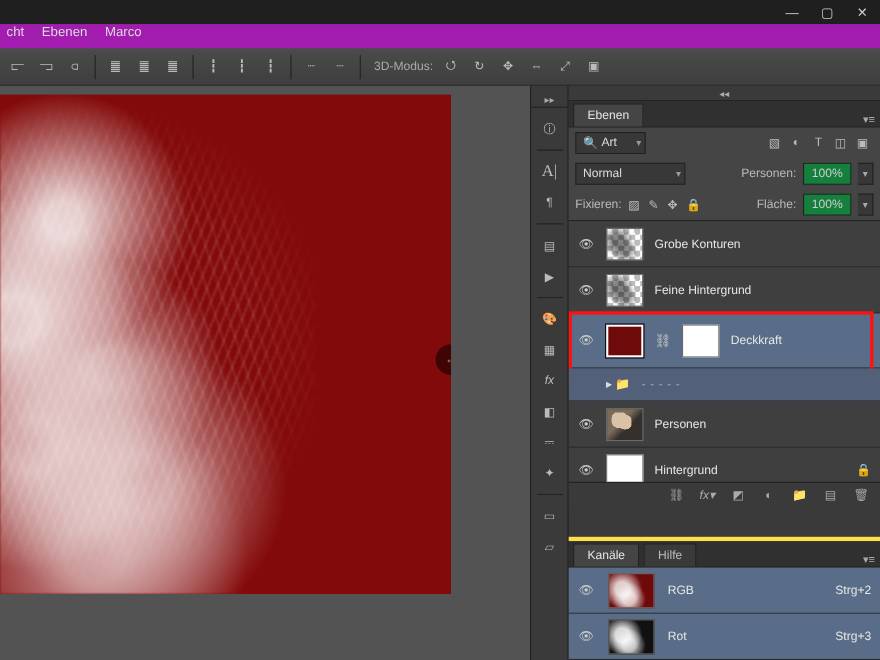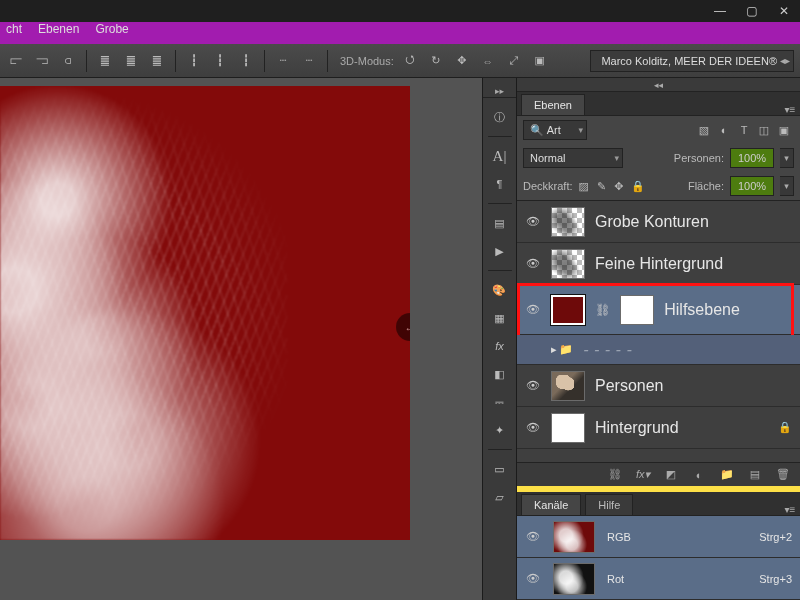--- a/index.html
+++ b/index.html
@@ -61,21 +61,21 @@
   .tab.active { background:#454545; color:#e5e5e5; }
   .panel-menu { margin-left:auto; width:20px; color:#aaa; text-align:center; font-size:10px; }
 
   .layer-controls { background:#454545; border-bottom:1px solid #222; }
   .lc-row { display:flex; align-items:center; padding:4px 6px; gap:6px; }
   .dd { height:20px; background:#383838; border:1px solid #222; display:flex; align-items:center; padding:0 14px 0 6px; position:relative; font-size:11px; color:#ddd; }
   .dd .chev { position:absolute; right:3px; font-size:9px; color:#999; }
   .filter-row .icons { display:flex; gap:0; margin-left: auto;}
   .filter-row .icons .fi { width:20px; height:20px; display:flex; align-items:center; justify-content:center; color:#bbb; }
   .lbl { color:#bbb; }
-  .pct { width:44px; height:20px; background:#4d7c0f; border:1px solid #222; display:flex; align-items:center; justify-content:center; font-size:11px; }
+  .pct { width:44px; height:20px; background:#15803d; border:1px solid #222; display:flex; align-items:center; justify-content:center; font-size:11px; }
   .chevbtn { width:14px; height:20px; background:#383838; border:1px solid #222; border-left:none; display:flex; align-items:center; justify-content:center; font-size:9px; color:#aaa;}
 
   .lock-row .icons { display:flex; gap:8px; color:#bbb; }
 
   .layer-list { flex:1; overflow:hidden; background:#3f3f3f; }
   .layer { display:flex; align-items:center; height:42px; border-bottom:1px solid #2c2c2c; padding:0 8px; gap:10px; position:relative; }
   .layer.sel { background:#5a6d88; }
   .layer.group { height:30px; }
   .eye { width:16px; color:#ccc; text-align:center; }
   .thumb { width:34px; height:30px; border:1px solid #6b6b6b; background:#fff; position:relative; }
@@ -86,31 +86,31 @@
        radial-gradient(circle at 30% 40%, rgba(120,120,120,0.9) 0 18%, transparent 50%),
        radial-gradient(circle at 50% 70%, rgba(120,120,120,0.8) 0 16%, transparent 46%);
      mix-blend-mode: multiply;
   }
   .thumb.maroon { background:#6e0a0a; border:2px solid #fff; outline:1px solid #111; }
   .thumb.photo { background: linear-gradient(135deg,#7a6a5a 0 40%,#35302b 60% 100%); position:relative; }
   .thumb.photo::after{ content:""; position:absolute; left:4px; top:3px; width:18px; height:22px; background: radial-gradient(circle at 40% 30%, #d9c2a8 0 40%, transparent 42%), radial-gradient(circle at 68% 40%, #d9c2a8 0 36%, transparent 38%); }
   .thumb.white { background:#fff; }
   .mask { width:34px; height:30px; border:1px solid #6b6b6b; background:#fff; }
   .link { color:#ccc; font-size:12px; }
-  .layer-name { color:#e6e6e6; font-size:16px; }
+  .layer-name { color:#e6e6e6; font-size:11px; }
   .layer-name.italic { }
   .lock-ind { margin-left:auto; color:#ccc; }
 
   .hl-box { position:absolute; left:0; right:6px; top:-2px; height:68px; border:3px solid #f11; pointer-events:none; }
 
   .panel-footer { height:24px; background:#3a3a3a; border-top:1px solid #222; display:flex; align-items:center; justify-content:flex-end; gap:10px; padding:0 8px; color:#aaa; }
   .pf { width:18px; text-align:center; }
 
   
-  .channels { border-top:6px solid #fde047; }
+  .channels { border-top:4px solid #fde047;margin-top:26px; }
   .ch-row { display:flex; align-items:center; height:42px; border-bottom:1px solid #2c2c2c; padding:0 8px; gap:12px; }
   .ch-row.sel { background:#5a6d88; }
   .ch-thumb { width:42px; height:32px; border:1px solid #6b6b6b; }
   .ch-thumb.rgb { background:#6e0a0a; position:relative; }
   .ch-thumb.rgb::after{content:"";position:absolute;inset:0;background:radial-gradient(circle at 30% 45%, rgba(255,255,255,0.8) 0 20%, transparent 55%), radial-gradient(circle at 45% 75%, rgba(255,255,255,0.7) 0 18%, transparent 48%);}
   .ch-thumb.red { background:#111; position:relative; }
   .ch-thumb.red::after{content:"";position:absolute;inset:0;background:radial-gradient(circle at 30% 45%, rgba(255,255,255,0.85) 0 20%, transparent 55%), radial-gradient(circle at 45% 75%, rgba(255,255,255,0.7) 0 18%, transparent 48%);}
   .ch-name { color:#e6e6e6; }
   .ch-key { margin-left:auto; color:#e6e6e6; }
 </style>
@@ -119,21 +119,21 @@
 
 <div class="titlebar">
   <div class="win-btn">—</div>
   <div class="win-btn">▢</div>
   <div class="win-btn">✕</div>
 </div>
 
 <div class="menubar">
   <span>cht</span>
   <span>Ebenen</span>
-  <span>Grobe</span>
+  <span>Marco</span>
 </div>
 
 <div class="toolbar">
   <div class="icon-group">
     <div class="tb-btn">⫍</div>
     <div class="tb-btn">⫎</div>
     <div class="tb-btn">⫏</div>
   </div>
   <div class="sep"></div>
   <div class="icon-group">
@@ -156,24 +156,20 @@
   <span class="toolbar-label">3D-Modus:</span>
   <div class="icon-group" style="margin-left:6px;">
     <div class="tb-btn">⭯</div>
     <div class="tb-btn">↻</div>
     <div class="tb-btn">✥</div>
     <div class="tb-btn">⇔</div>
     <div class="tb-btn">⤢</div>
     <div class="tb-btn">▣</div>
   </div>
   <div class="spacer"></div>
-  <div class="workspace-dd">
-    <span>Marco Kolditz, MEER DER IDEEN®</span>
-    <span class="chev">◂▸</span>
-  </div>
 </div>
 
 <div class="work">
   <div class="canvas-wrap">
     <div class="canvas">
       <div class="smoke"></div>
       <div class="anchor">↔</div>
     </div>
   </div>
 
@@ -225,21 +221,21 @@
           <div class="dd" style="width:100px;">
             <span>Normal</span>
             <span class="chev">▾</span>
           </div>
           <div style="flex:1"></div>
           <span class="lbl">Personen:</span>
           <div class="pct">100%</div>
           <div class="chevbtn">▾</div>
         </div>
         <div class="lc-row lock-row">
-          <span class="lbl">Deckkraft:</span>
+          <span class="lbl">Fixieren:</span>
           <div class="icons">
             <span>▨</span>
             <span>✎</span>
             <span>✥</span>
             <span>🔒</span>
           </div>
           <div style="flex:1"></div>
           <span class="lbl">Fläche:</span>
           <div class="pct">100%</div>
           <div class="chevbtn">▾</div>
@@ -263,21 +259,21 @@
             </div>
           <span class="layer-name">Feine Hintergrund</span>
         </div>
 
         <div class="layer sel" style="height:50px; position:relative;">
           <div class="hl-box"></div>
           <span class="eye">👁</span>
           <div class="thumb maroon"></div>
           <span class="link">⛓</span>
           <div class="mask"></div>
-          <span class="layer-name">Hilfsebene</span>
+          <span class="layer-name">Deckkraft</span>
         </div>
 
         <div class="layer group" style="background:#536079;">
           <span class="eye"></span>
           <span style="color:#ddd;">▸ 📁</span>
           <span class="layer-name" style="color:#9aa3b2; font-style:italic; letter-spacing:0.5px;">- - - - -</span>
         </div>
 
         <div class="layer">
           <span class="eye">👁</span>

